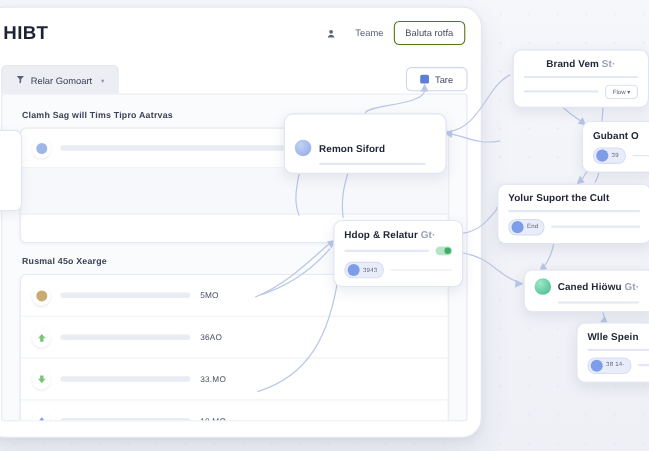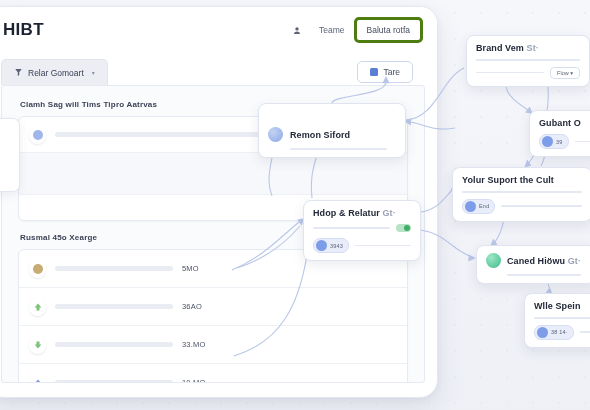--- a/index.html
+++ b/index.html
@@ -35,27 +35,27 @@
   }
   #app-title{
     font-size:17px;font-weight:700;color:#1e2333;letter-spacing:.3px;
     margin-left:2px;
   }
   #title-right{margin-left:auto;display:flex;align-items:center;gap:9px;}
   .tb-user{display:flex;align-items:center;gap:18px;font-size:8.5px;color:#5d6478;
       filter:blur(.32px);}
   .tb-user .ico{width:8px;height:9px;display:block;}
   #primary-btn{
-    font-size:8.5px;color:#454c60;background:#fff;border:3px solid #4d7c0f;
+    font-size:8.5px;color:#454c60;background:#fff;border:1px solid #4d7c0f;
     border-radius:5px;padding:5px 10px;filter:blur(.34px);
   }
 
   
   #tab-strip{
-    position:absolute;left:14px;top:52px;right:24px;height:26px;
+    position:absolute;left:14px;top:52px;right:12px;height:26px;
     display:flex;align-items:stretch;gap:0;
   }
   .tab{
     display:flex;align-items:center;gap:5px;padding:0 12px;
     font-size:8.5px;color:#4a5164;border:1px solid #e2e5ee;
     border-bottom:none;border-radius:5px 5px 0 0;background:#fff;
     filter:blur(.35px);white-space:nowrap;
   }
   .tab.active{background:#eceef4;color:#3a4054;}
   .tab .caret{font-size:6px;color:#8d94a8;margin-left:3px;}
@@ -142,21 +142,21 @@
       background:#3fae68;}
   .node-avatar{width:15px;height:15px;border-radius:50%;flex:none;display:block;}
   .mini-btn{
     font-size:5.5px;color:#5d6478;background:#fff;border:1px solid #d9dfee;
     border-radius:4px;padding:2px 6px;filter:blur(.4px);flex:none;
   }
 
   #node-remon{left:258px;top:103px;width:148px;}
   #node-remon .node-row{gap:7px;}
   #node-hdop{left:303px;top:200px;width:118px;}
-  #node-brand{left:466px;top:35px;width:124px;}
+  #node-brand{left:466px;top:45px;width:124px;text-align:center;}
   #node-gubant{left:529px;top:110px;width:104px;}
   #node-yolur{left:452px;top:167px;width:140px;}
   #node-caned{left:476px;top:245px;width:120px;}
   #node-wile{left:524px;top:293px;width:104px;}
 
   
   #edges{position:absolute;inset:0;z-index:4;pointer-events:none;}
   #edges path{fill:none;stroke:#b9c6e8;stroke-width:1.1;}
   #edges polygon{fill:#b9c6e8;}
 </style>

